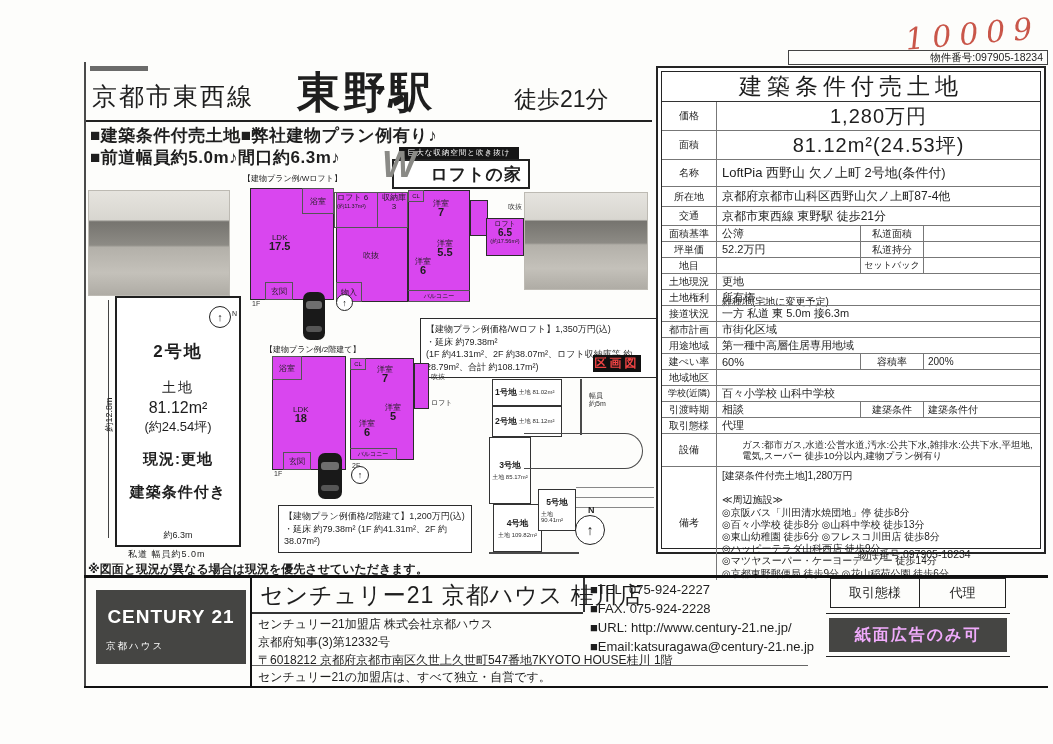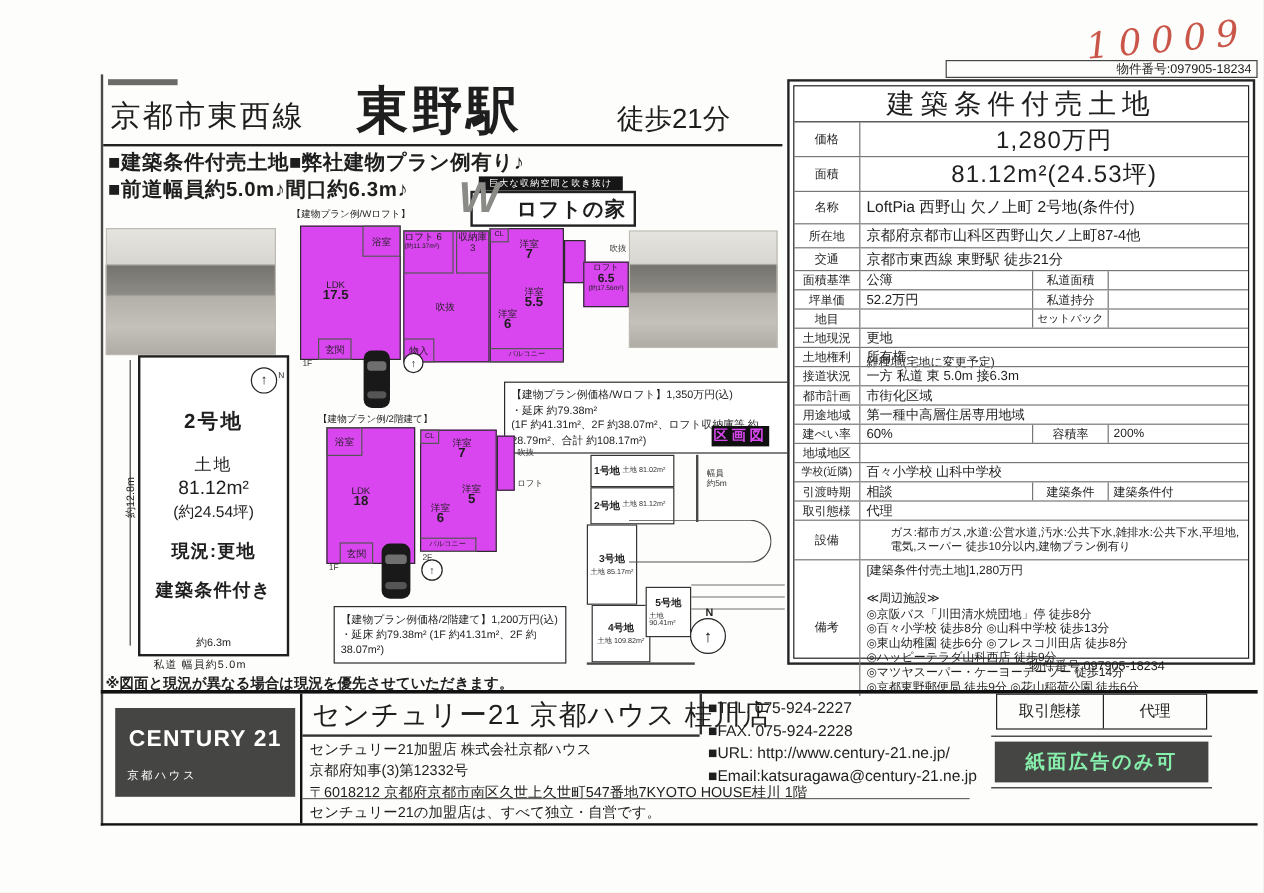--- a/index.html
+++ b/index.html
@@ -49,21 +49,21 @@
   .lot-box .land{margin-top:16px;font-size:14px;letter-spacing:2px;}
   .lot-box .ar{font-size:16px;margin-top:2px;}
   .lot-box .tsubo{font-size:13px;margin-top:1px;}
   .lot-box .st{font-size:15px;font-weight:bold;margin-top:14px;letter-spacing:1px;}
   .lot-box .cond{font-size:15px;font-weight:bold;margin-top:14px;letter-spacing:1px;}
   .lot-box .dimb{position:absolute;bottom:3px;left:0;right:0;font-size:9px;}
   .dim-left{left:92px;top:408px;font-size:9px;transform:rotate(-90deg);transform-origin:center;}
   .dim-line{left:108px;top:300px;width:1px;height:238px;background:#444;}
   .road-note{left:128px;top:548px;font-size:9px;letter-spacing:1px;}
   
-  .kukaku-title{left:593px;top:355px;width:48px;height:17px;background:#101010;color:#d946ef;
+  .kukaku-title{left:593px;top:355px;width:48px;height:17px;background:#101010;color:#ef4444;
                 font-size:12px;font-weight:bold;letter-spacing:3px;display:flex;align-items:center;justify-content:center;}
   .klot{border:1.2px solid #333;background:#fff;display:flex;align-items:center;padding:0 2px;gap:2px;}
   .klot .kn{font-size:8.5px;font-weight:bold;white-space:nowrap;}
   .klot .ka{font-size:6px;line-height:6.5px;color:#333;}
   .kroad{left:524px;top:433px;width:118px;height:34px;border:1.5px solid #4a4a4a;border-left:none;
          border-radius:0 18px 18px 0;}
   .kline{background:#4a4a4a;}
   .anno{height:1px;width:78px;background:#888;}
   .ktiny{font-size:7px;color:#333;line-height:8px;}
   
@@ -102,21 +102,21 @@
   .store-title{left:260px;top:580px;font-size:23px;letter-spacing:1px;}
   .store-title-rule{left:252px;top:612px;width:331px;height:1.5px;background:#333;}
   .store-line{left:258px;font-size:12px;}
   .store-div{left:252px;top:665px;width:556px;height:1px;background:#666;}
   .indep{left:258px;top:669px;font-size:12px;}
   .contact{left:590px;font-size:13px;}
   .deal-box{left:830px;top:578px;width:176px;height:30px;border:1.5px solid #222;display:flex;box-sizing:border-box;}
   .deal-box .dl{width:88px;border-right:1.5px solid #222;display:flex;align-items:center;justify-content:center;font-size:13px;}
   .deal-box .dv{flex:1;display:flex;align-items:center;justify-content:center;font-size:13px;}
   .ad-wrap{left:826px;top:613px;width:184px;border-top:1.5px solid #222;border-bottom:1.5px solid #222;padding:4px 3px;box-sizing:border-box;}
-  .ad-box{background:#454543;color:#86efac;height:34px;display:flex;align-items:center;justify-content:center;
+  .ad-box{background:#454543;color:#f0abfc;height:34px;display:flex;align-items:center;justify-content:center;
           font-size:16px;font-weight:bold;letter-spacing:2px;}
 </style>
 </head>
 <body>
 
 <div id="page">
 
   <div class="abs scan-edge"></div>
   <div class="abs smudge"></div>
   <div class="abs handwrite">10009</div>
@@ -148,21 +148,21 @@
     <div class="cell" style="left:14px;bottom:-1px;width:26px;height:16px;display:flex;align-items:center;justify-content:center;">玄関</div>
   </div>
   <div class="abs ptag" style="left:252px;top:300px;">1F</div>
 
   <div class="abs plan" style="left:336px;top:192px;width:70px;height:108px;">
     <div class="cell" style="left:-1px;top:-1px;width:40px;height:34px;text-align:left;">
       <span>ロフト</span>
       <span class="big">6</span>
       <span style="font-size:5.5px;display:block;">(約11.37m²)</span>
     </div>
-    <div class="cell" style="right:-1px;top:-1px;width:26px;height:34px;text-align:center;">
+    <div class="cell" style="right:-1px;top:-1px;width:26px;height:34px;text-align:center;padding-left:46px;">
       <span>収納庫</span>
       <span class="big">3</span>
     </div>
     <div class="rm" style="left:26px;top:58px;">吹抜</div>
     <div class="cell" style="left:-1px;bottom:-1px;width:24px;height:18px;display:flex;align-items:center;justify-content:center;">物入</div>
   </div>
 
   <div class="abs plan" style="left:408px;top:190px;width:60px;height:110px;">
     <div class="cell" style="left:-1px;top:-1px;width:14px;height:10px;font-size:6px;display:flex;align-items:center;justify-content:center;">CL</div>
     <div class="rm" style="left:24px;top:8px;">

